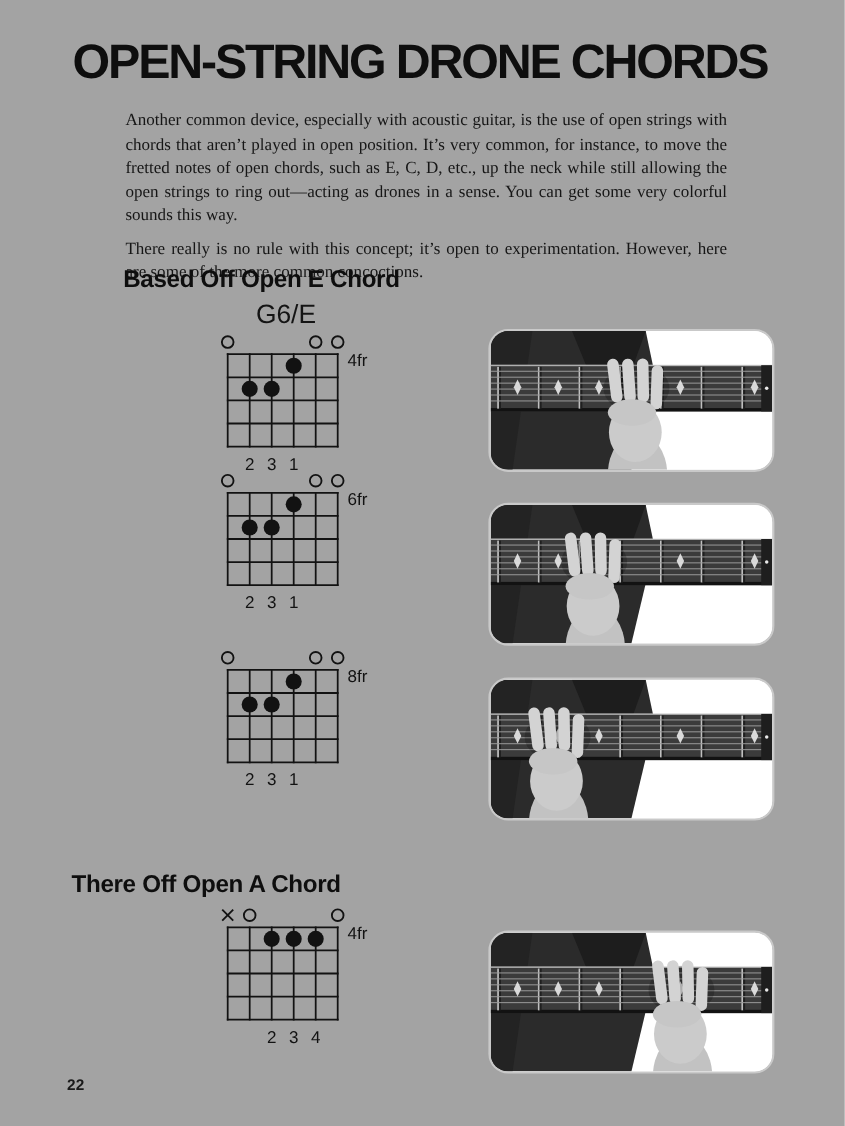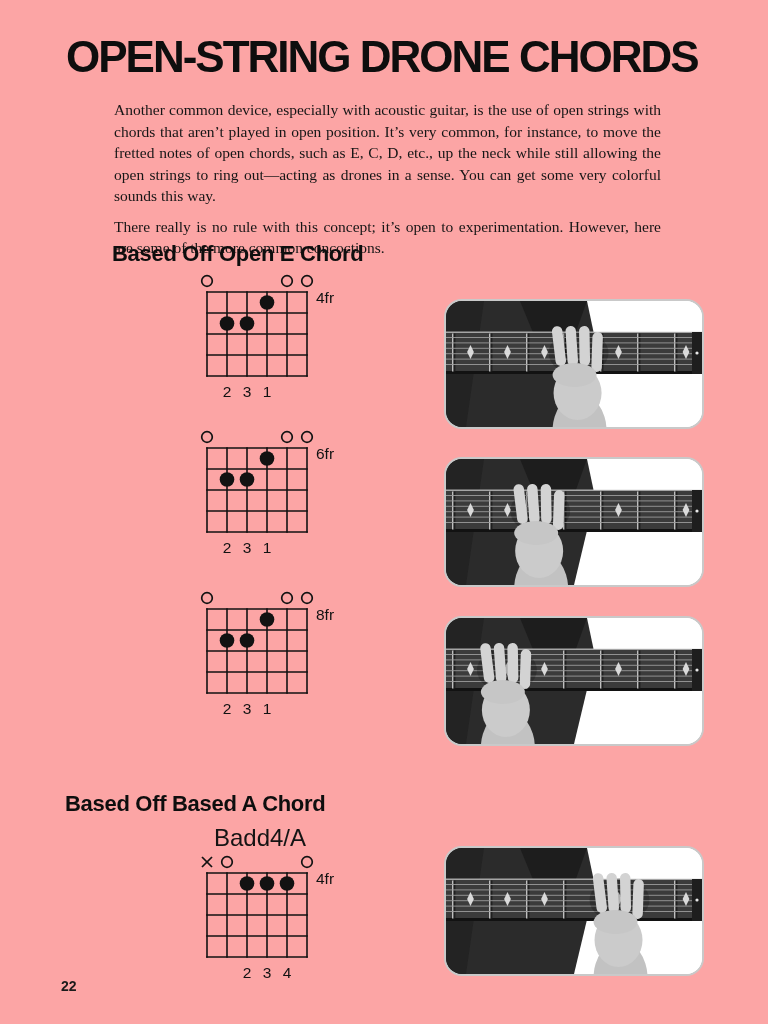--- a/index.html
+++ b/index.html
@@ -1,21 +1,21 @@
 <!DOCTYPE html>
 <html><head>
 <meta charset="utf-8">
 <style>
   html,body{margin:0;padding:0;}
   body{
     width:768px;height:1024px;background:#ffffff;position:relative;
     font-family:"Liberation Sans",sans-serif;color:#121212;
     -webkit-font-smoothing:antialiased;
   }
-  .page{position:absolute;inset:0;background:#fca5a5;overflow:hidden;}
+  .page{position:absolute;inset:0;background:#a3a3a3;overflow:hidden;}
   .title{
     position:absolute;left:66px;top:33px;margin:0;
     font-size:44px;line-height:48px;font-weight:bold;letter-spacing:-2px;
     white-space:nowrap;color:#0e0e0e;
   }
   .intro{
     position:absolute;left:114px;top:99px;width:547px;
     font-family:"Liberation Serif",serif;font-size:15.5px;line-height:21.5px;
     text-align:justify;color:#161616;
   }
@@ -51,20 +51,21 @@
   <h1 class="title">OPEN-STRING DRONE CHORDS</h1>
 
   <div class="intro">
     <p>Another common device, especially with acoustic guitar, is the use of open strings with chords that aren’t played in open position. It’s very common, for instance, to move the fretted notes of open chords, such as E, C, D, etc., up the neck while still allowing the open strings to ring out—acting as drones in a sense. You can get some very colorful sounds this way.</p>
     <p>There really is no rule with this concept; it’s open to experimentation. However, here are some of the more common concoctions.</p>
   </div>
 
   <h2 class="heading h1pos">Based Off Open E Chord</h2>
 
   <div class="chord-block" style="top:272px">
+    <div class="chord-name">G6/E</div>
     <svg class="diagram" viewBox="0 0 170 130">
         <line x1="32" y1="20" x2="32" y2="104" stroke="#121212" stroke-width="1.6" stroke-linecap="square"></line>
         <line x1="52" y1="20" x2="52" y2="104" stroke="#121212" stroke-width="1.6" stroke-linecap="square"></line>
         <line x1="72" y1="20" x2="72" y2="104" stroke="#121212" stroke-width="1.6" stroke-linecap="square"></line>
         <line x1="92" y1="20" x2="92" y2="104" stroke="#121212" stroke-width="1.6" stroke-linecap="square"></line>
         <line x1="112" y1="20" x2="112" y2="104" stroke="#121212" stroke-width="1.6" stroke-linecap="square"></line>
         <line x1="132" y1="20" x2="132" y2="104" stroke="#121212" stroke-width="1.6" stroke-linecap="square"></line>
         <line x1="32" y1="20" x2="132" y2="20" stroke="#121212" stroke-width="1.6" stroke-linecap="square"></line>
         <line x1="32" y1="41" x2="132" y2="41" stroke="#121212" stroke-width="1.6" stroke-linecap="square"></line>
         <line x1="32" y1="62" x2="132" y2="62" stroke="#121212" stroke-width="1.6" stroke-linecap="square"></line>
@@ -278,24 +279,23 @@
           <ellipse cx="1" cy="92" rx="24" ry="27" fill="#cbcbcb"></ellipse>
           <rect x="-21" y="25" width="10.5" height="40" rx="5.2" fill="#d3d3d3" transform="rotate(-7 -16 60)"></rect>
           <rect x="-9" y="25" width="10.5" height="40" rx="5.2" fill="#d3d3d3" transform="rotate(-4 -4 60)"></rect>
           <rect x="3" y="25" width="10.5" height="40" rx="5.2" fill="#d3d3d3" transform="rotate(-1 8 60)"></rect>
           <rect x="15" y="31" width="10.5" height="40" rx="5.2" fill="#d3d3d3" transform="rotate(2 20 60)"></rect>
           <ellipse cx="-2" cy="74" rx="22" ry="12" fill="#c6c6c6"></ellipse>
         </g>
       </svg>
   </div>
 
-  <h2 class="heading h2pos">Based Off Based A Chord</h2>
+  <h2 class="heading h2pos">There Off Open A Chord</h2>
 
   <div class="chord-block" style="top:823px">
-    <div class="chord-name">Badd4/A</div>
     <svg class="diagram" viewBox="0 0 170 130">
         <line x1="32" y1="20" x2="32" y2="104" stroke="#121212" stroke-width="1.6" stroke-linecap="square"></line>
         <line x1="52" y1="20" x2="52" y2="104" stroke="#121212" stroke-width="1.6" stroke-linecap="square"></line>
         <line x1="72" y1="20" x2="72" y2="104" stroke="#121212" stroke-width="1.6" stroke-linecap="square"></line>
         <line x1="92" y1="20" x2="92" y2="104" stroke="#121212" stroke-width="1.6" stroke-linecap="square"></line>
         <line x1="112" y1="20" x2="112" y2="104" stroke="#121212" stroke-width="1.6" stroke-linecap="square"></line>
         <line x1="132" y1="20" x2="132" y2="104" stroke="#121212" stroke-width="1.6" stroke-linecap="square"></line>
         <line x1="32" y1="20" x2="132" y2="20" stroke="#121212" stroke-width="1.6" stroke-linecap="square"></line>
         <line x1="32" y1="41" x2="132" y2="41" stroke="#121212" stroke-width="1.6" stroke-linecap="square"></line>
         <line x1="32" y1="62" x2="132" y2="62" stroke="#121212" stroke-width="1.6" stroke-linecap="square"></line>

